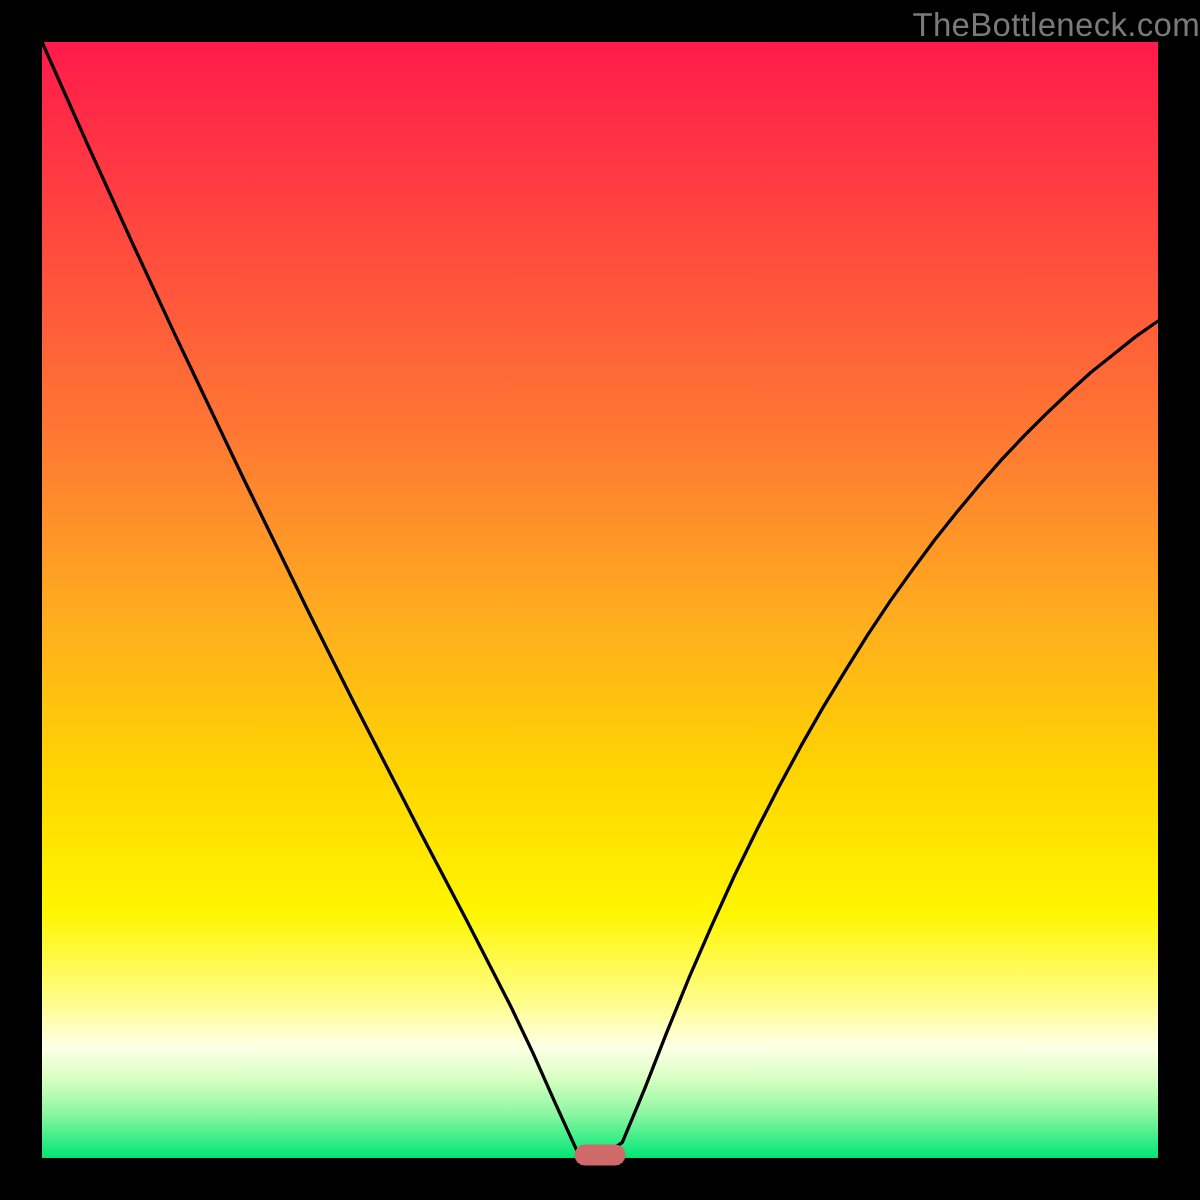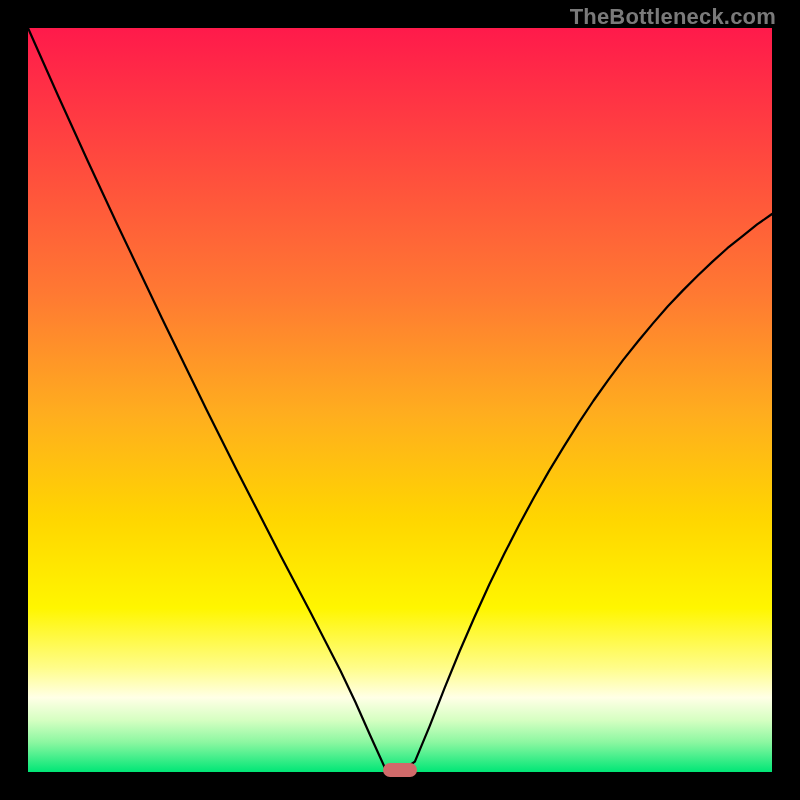--- a/index.html
+++ b/index.html
@@ -42,24 +42,24 @@
     position: absolute;
     left: 0;
     top: 0;
     width: 744px;
     height: 744px;
     overflow: visible;
   }
   .watermark {
     position: absolute;
     top: 4px;
-    right: 24px;
+    right: 0;
     font-family: Arial, Helvetica, sans-serif;
     font-size: 22px;
-    font-weight: 700;
+    font-weight: 400;
     color: #7a7a7a;
     letter-spacing: 0.2px;
     user-select: none;
     margin-left: 32px;
   }
   .marker {
     position: absolute;
     width: 34px;
     height: 14px;
     border-radius: 7px;

